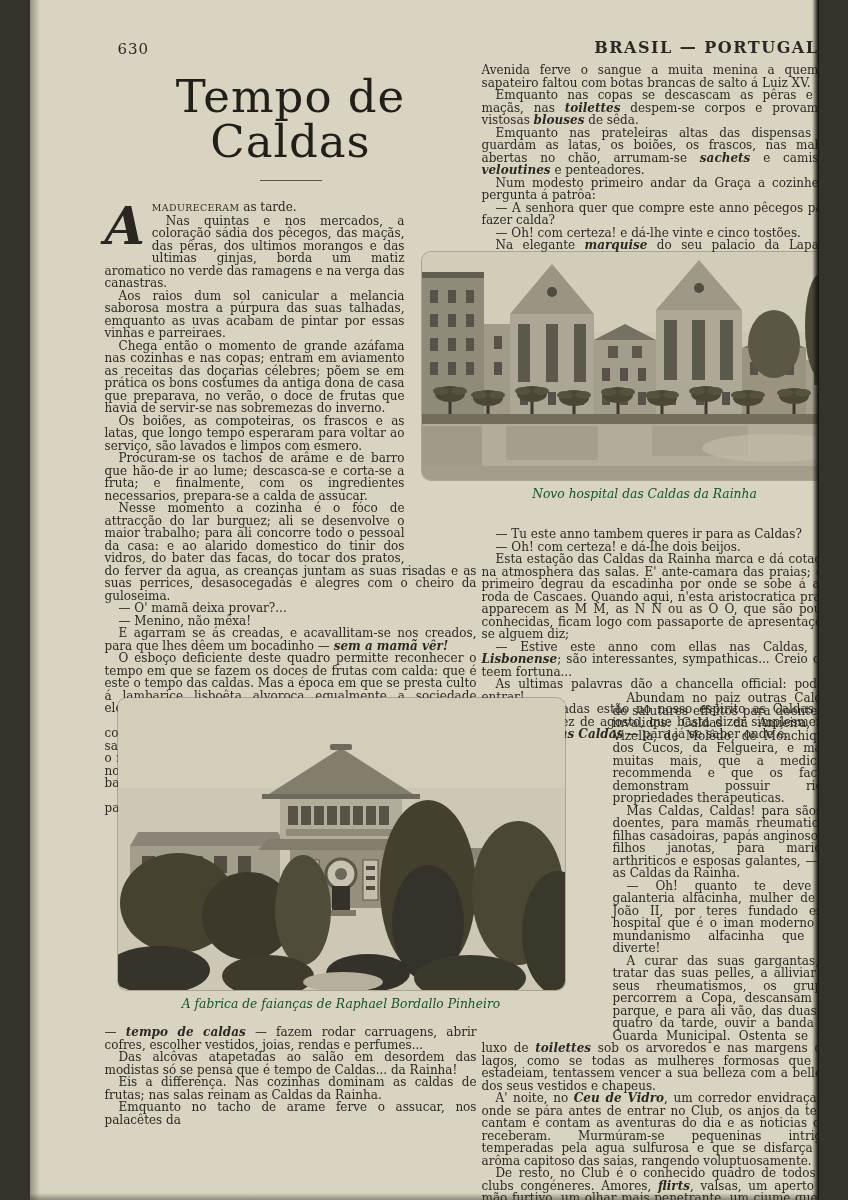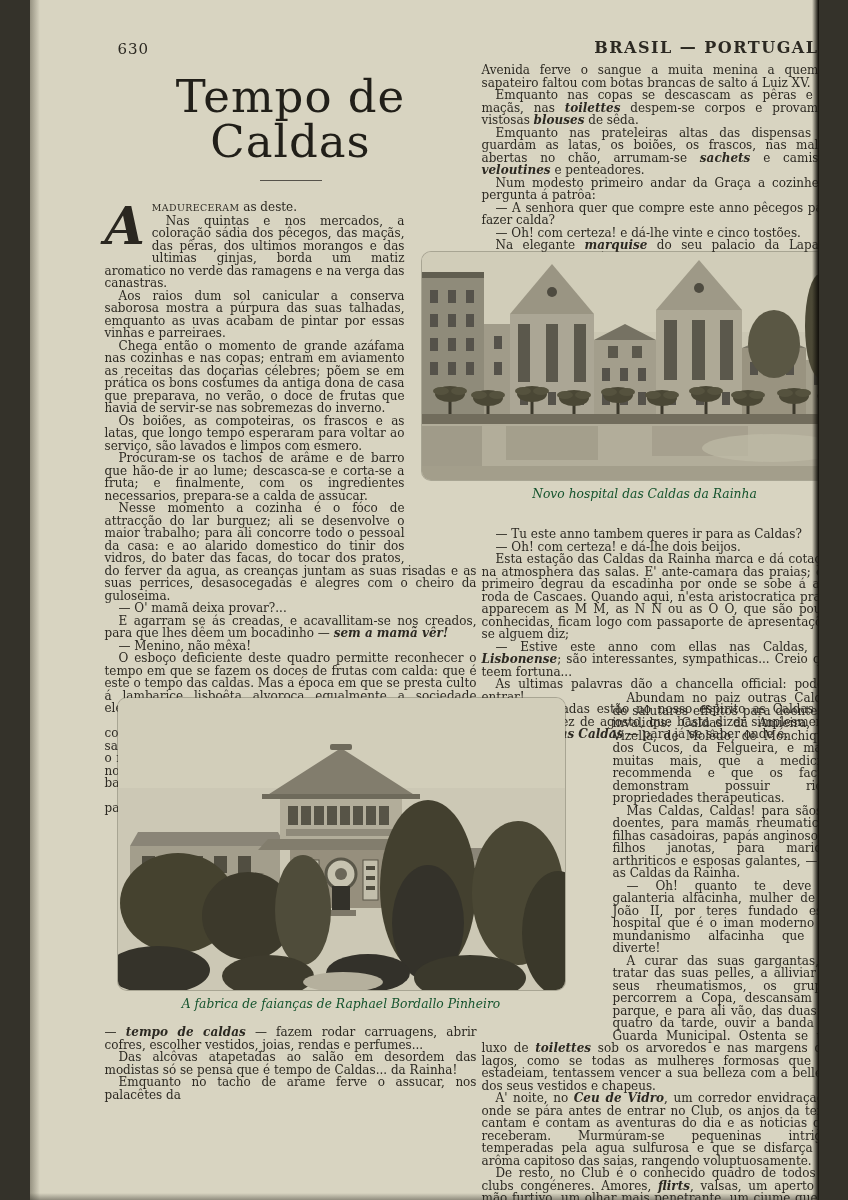--- a/index.html
+++ b/index.html
@@ -55,39 +55,40 @@
 <div class="page">
 
   <div class="page-number">630</div>
   <div class="masthead">BRASIL — PORTUGAL</div>
 
   <div class="col" id="lc-top">
     <h1 class="article-title">Tempo de Caldas</h1>
     <div class="title-rule"></div>
     <div id="lc-flow">
       <div class="float-hospital"></div>
-    <p class="body flush"><span class="dropcap">A</span><span class="sc">MADURECERAM</span><span> as deste.</span></p>
+    <p class="body flush"><span class="dropcap">A</span><span class="sc">MADURECERAM</span><span> as tarde.</span></p>
         <p class="body"><span>Nas quintas e nos mercados, a coloração sádia dos pêcegos, das maçãs, das pêras, dos ultimos morangos e das ultimas ginjas, borda um matiz aromatico no verde das ramagens e na verga das canastras.</span></p>
-        <p class="body"><span>Aos raios dum sol canicular a conserva saborosa mostra a púrpura das suas talhadas, emquanto as uvas acabam de pintar por essas vinhas e parreiraes.</span></p>
+        <p class="body"><span>Aos raios dum sol canicular a melancia saborosa mostra a púrpura das suas talhadas, emquanto as uvas acabam de pintar por essas vinhas e parreiraes.</span></p>
         <p class="body"><span>Chega então o momento de grande azáfama nas cozinhas e nas copas; entram em aviamento as receitas das doçarias célebres; põem se em prática os bons costumes da antiga dona de casa que preparava, no verão, o doce de frutas que havia de servir-se nas sobremezas do inverno.</span></p>
         <p class="body"><span>Os boiões, as compoteiras, os frascos e as latas, que longo tempo esperaram para voltar ao serviço, são lavados e limpos com esmero.</span></p>
         <p class="body"><span>Procuram-se os tachos de arâme e de barro que hão-de ir ao lume; descasca-se e corta-se a fruta; e finalmente, com os ingredientes necessarios, prepara-se a calda de assucar.</span></p>
         <p class="body"><span>Nesse momento a cozinha é o fóco de attracção do lar burguez; ali se desenvolve o maior trabalho; para ali concorre todo o pessoal da casa: e ao alarido domestico do tinir dos vidros, do bater das facas, do tocar dos pratos, do ferver da agua, as creanças juntam as suas risadas e as suas perrices, desasocegadas e alegres com o cheiro da guloseima.</span></p>
         <p class="body"><span>— O' mamã deixa provar?...</span></p>
+        <p class="body"><span>— Menino, não mêxa!</span></p>
         <p class="body"><span>E agarram se ás creadas, e acavallitam-se nos creados, para que lhes dêem um bocadinho — </span><span class="it">sem a mamã vêr!</span></p>
-        <p class="body"><span>— Menino, não mêxa!</span></p>
         <p class="body"><span>O esboço deficiente deste quadro permitte reconhecer o tempo em que se fazem os doces de frutas com calda: que é este o tempo das caldas. Mas a época em que se presta culto á lambarice lisboêta alvoroça egualmente a sociedade elegante — a que não prepara doces para o inverno.</span></p>
         <p class="body"><span>Toda essa sociedade que conhece a existencia das cozinhas, porque em seus palacios come manjares saborosissimos — entre a opulencia de baixelas faiscantes e o rico mobiliario das cazas de jantar — nunca se interessou, no repoiso dos seus folguêdos, pela conserva de frutas: basta lhe que a saiba comêr!</span></p>
         <p class="body"><span>A mesma phrase, porém, agita-a e enthusiasma-a: estas palavras</span></p>
       </div>
   </div>
 
   <div class="col" id="lc-bottom">
       <p class="body flush"><span>— </span><span class="it">tempo de caldas</span><span> — fazem rodar carruagens, abrir cofres, escolher vestidos, joias, rendas e perfumes...</span></p>
       <p class="body"><span>Das alcôvas atapetadas ao salão em desordem das modistas só se pensa que é tempo de Caldas... da Rainha!</span></p>
+      <p class="body"><span>Eis a differença. Nas cozinhas dominam as caldas de frutas; nas salas reinam as Caldas da Rainha.</span></p>
       <p class="body"><span>Emquanto no tacho de arame ferve o assucar, nos palacêtes da</span></p>
     </div>
 
   <div class="col" id="rc-a">
       <p class="body flush"><span>Avenida ferve o sangue a muita menina a quem o sapateiro faltou com botas brancas de salto á Luiz XV.</span></p>
       <p class="body"><span>Emquanto nas copas se descascam as pêras e as maçãs, nas </span><span class="it">toilettes</span><span> despem-se corpos e provam-se vistosas </span><span class="it">blouses</span><span> de sêda.</span></p>
       <p class="body"><span>Emquanto nas prateleiras altas das dispensas se guardam as latas, os boiões, os frascos, nas malas, abertas no chão, arrumam-se </span><span class="it">sachets</span><span> e camisas, </span><span class="it">veloutines</span><span> e penteadores.</span></p>
       <p class="body"><span>Num modesto primeiro andar da Graça a cozinheira pergunta á patrôa:</span></p>
       <p class="body"><span>— A senhora quer que compre este anno pêcegos para fazer calda?</span></p>
       <p class="body"><span>— Oh! com certeza! e dá-lhe vinte e cinco tostões.</span></p>

